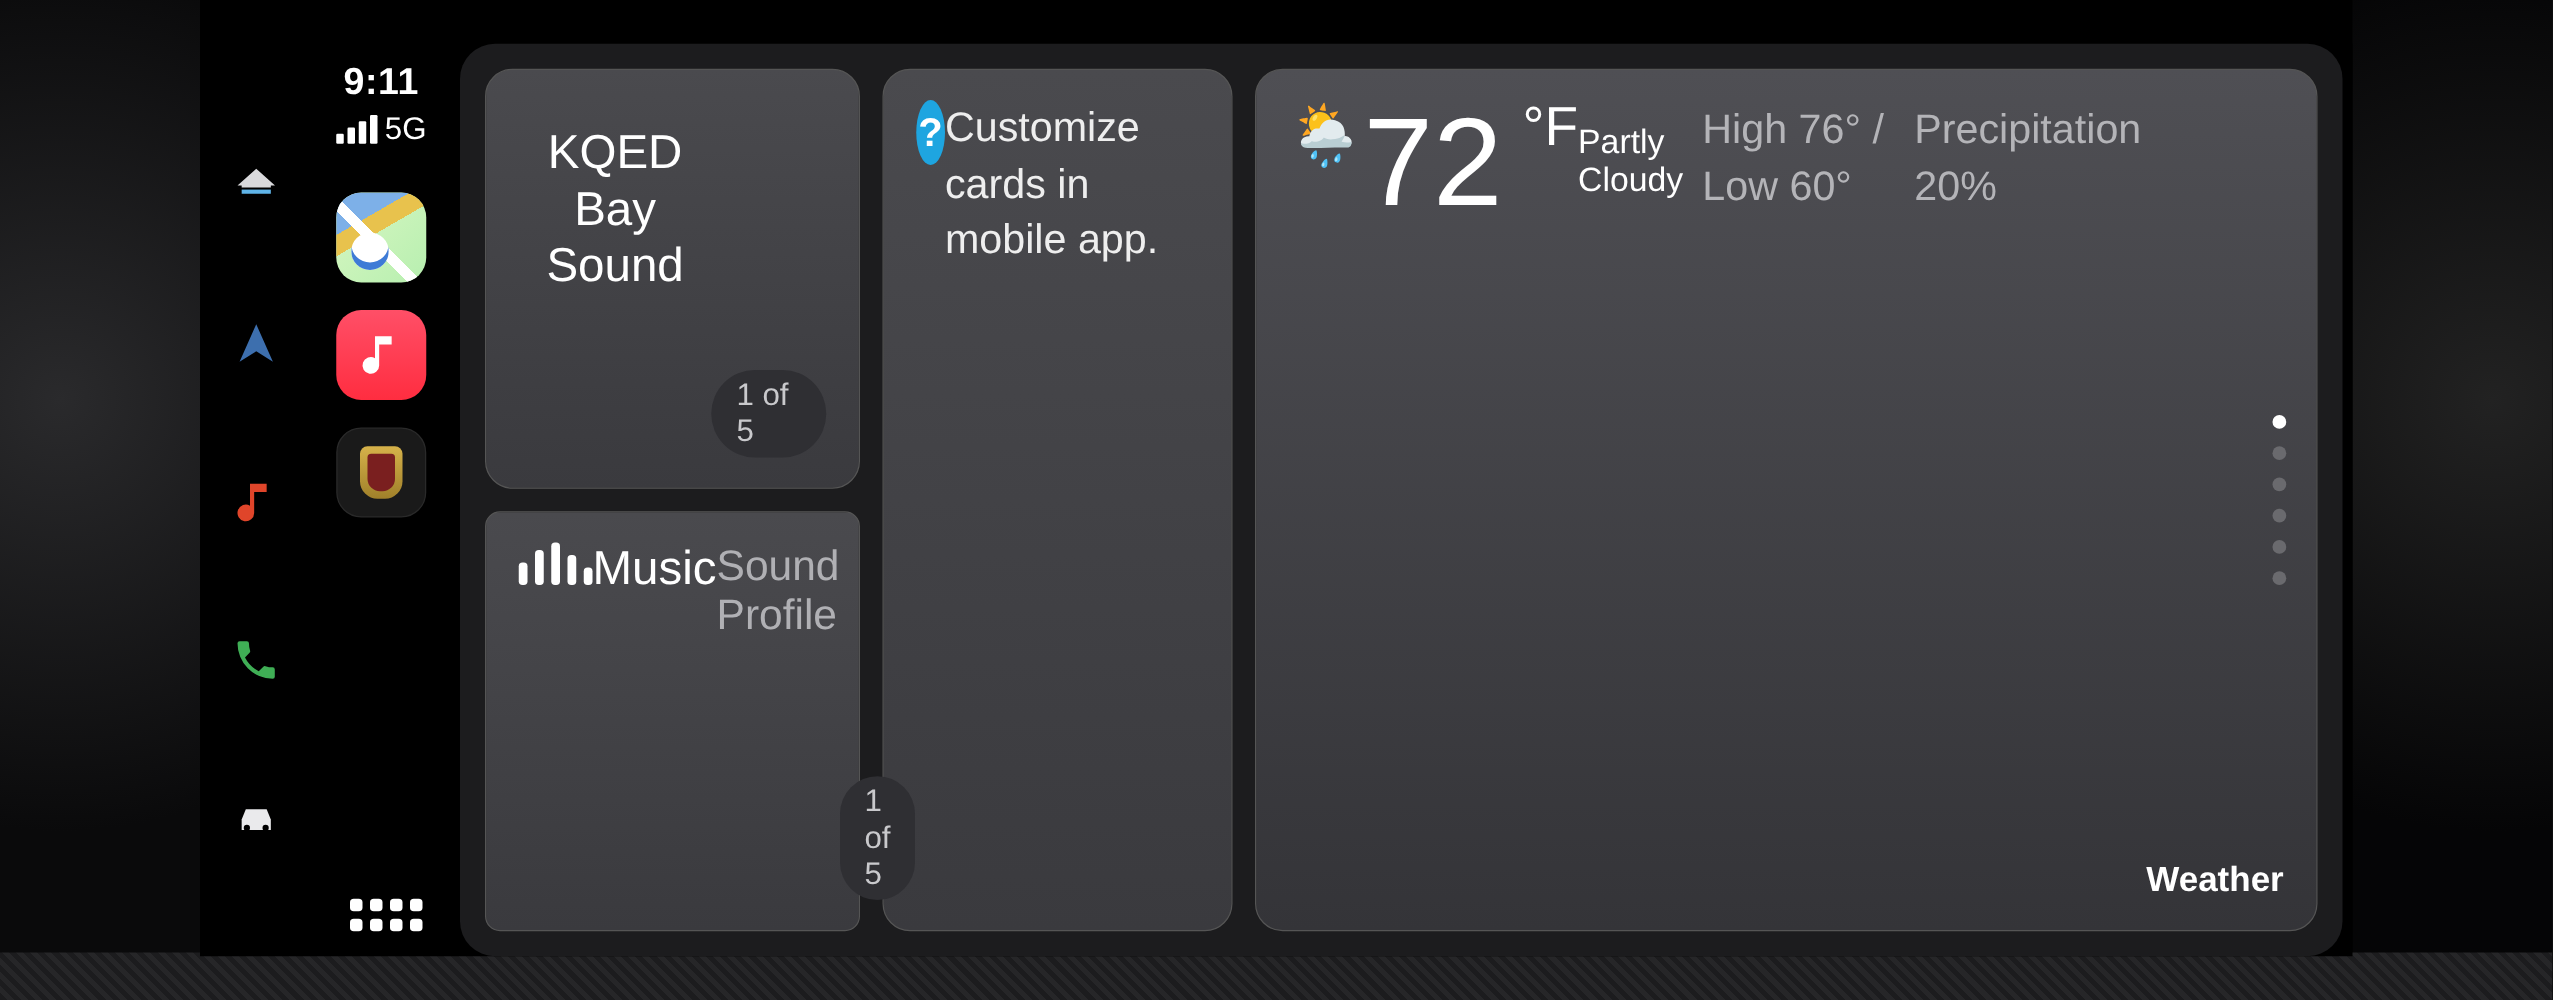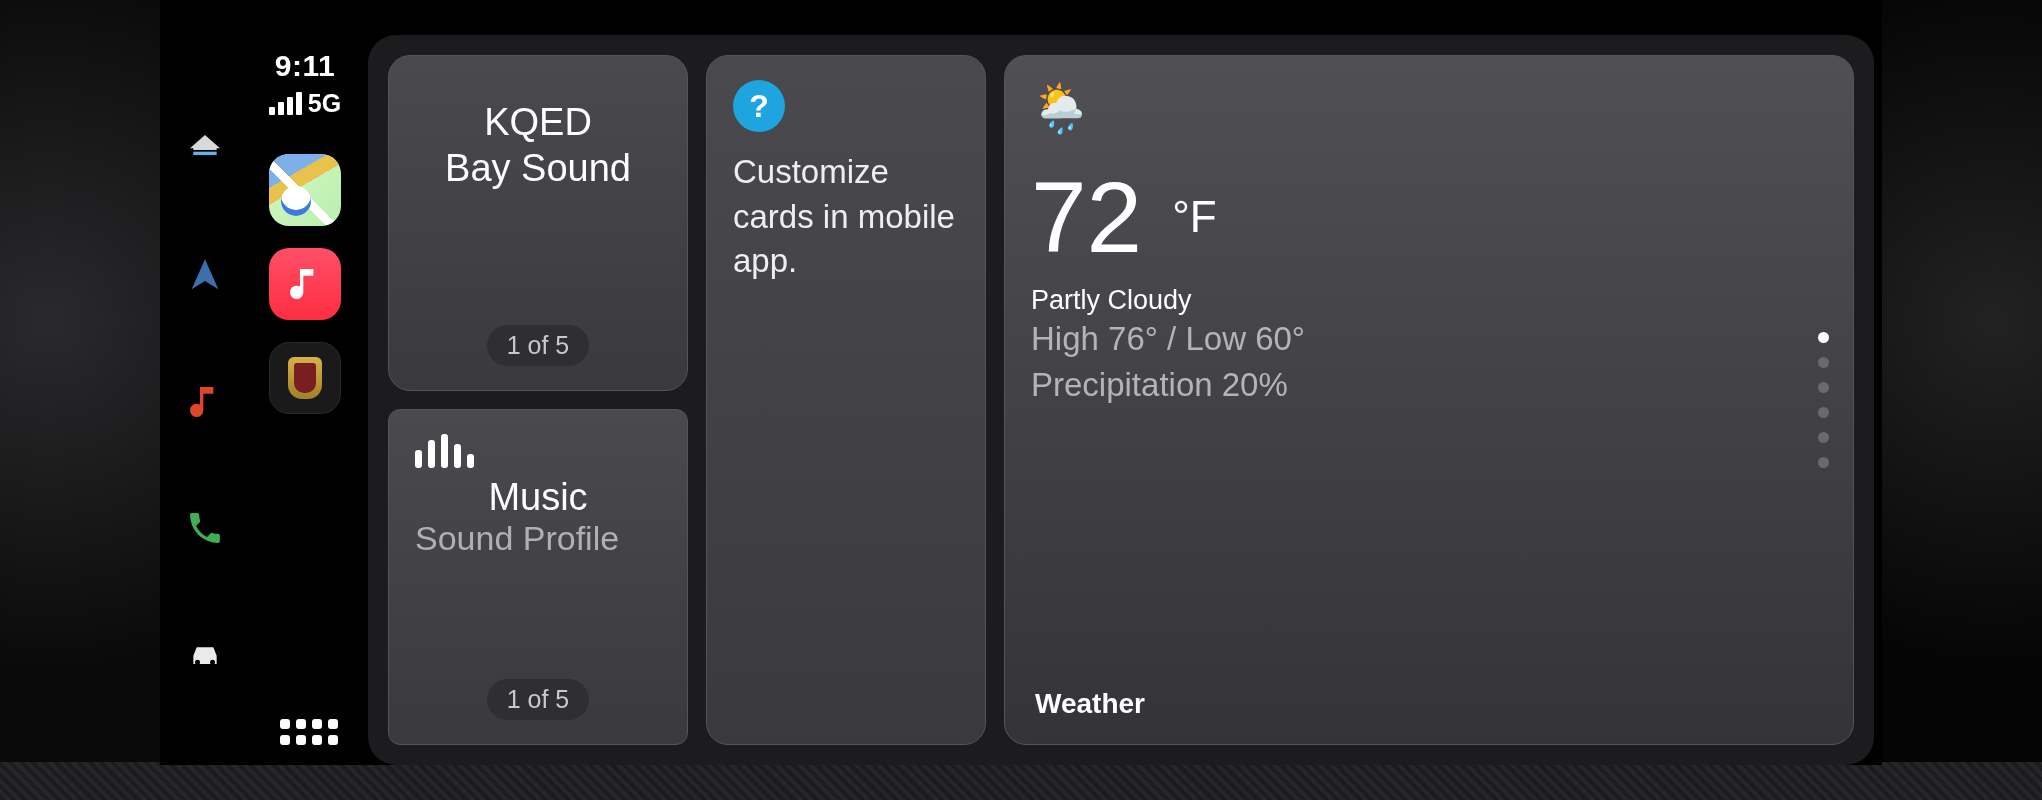--- a/index.html
+++ b/index.html
@@ -36,21 +36,21 @@
 .hw-col .ic { width: 46px; height: 46px; display:flex; align-items:center; justify-content:center; color:#d9d9dc; }
 .hw-col .ic svg { width: 40px; height: 40px; }
 
 
 .dock {
   width: 110px;
   display:flex; flex-direction:column; align-items:center;
   padding: 14px 0 20px;
 }
 .dock .time { font-size: 30px; font-weight:600; letter-spacing:.5px; margin-bottom:6px; }
-.dock .signal-row { font-size: 25px; font-weight:700; display:flex; align-items:center; gap:6px; margin-bottom:36px;}
+.dock .signal-row { font-size: 25px; font-weight:400; display:flex; align-items:center; gap:6px; margin-bottom:36px;}
 .dock .signal-row .bars { display:flex; align-items:flex-end; gap:3px; }
 .dock .signal-row .bars span { width:6px; background:#fff; border-radius:1px; }
 .dock .signal-row .bars span:nth-child(1){height:8px}
 .dock .signal-row .bars span:nth-child(2){height:13px}
 .dock .signal-row .bars span:nth-child(3){height:18px}
 .dock .signal-row .bars span:nth-child(4){height:23px}
 .dock .apps { display:flex; flex-direction:column; gap:22px; }
 .dock .app { width:72px; height:72px; border-radius:20px; }
 .app-maps { background: linear-gradient(135deg,#d9f7c2,#b7efb0); position:relative; overflow:hidden;}
 .app-maps::before{content:"";position:absolute;inset:0;background:
@@ -76,21 +76,21 @@
   grid-template-columns: 300px 280px 1fr;
   grid-template-rows: 1fr 1fr;
   gap:18px;
 }
 .card {
   background: linear-gradient(180deg,#4a4a4e,#3a3a3e);
   border-radius:22px;
   border:1px solid #555;
   padding:24px 26px;
   position:relative;
-  display:flex; flex-direction:column;
+  display:flex; flex-direction:row;
 }
 .card.radio .title{ font-size:38px; font-weight:500; text-align:center; line-height:1.2; margin-top:20px;}
 .pill { align-self:center; background:#2f2f33; color:#c9c9cc; font-size:25px; font-weight:500; padding:6px 20px; border-radius:999px; margin-top:auto;}
 .card.tips { grid-row: span 2; }
 .card.tips .qmark { width:52px;height:52px;border-radius:50%;background:#1ea5e0;color:#fff;display:flex;align-items:center;justify-content:center;font-size:32px;font-weight:700;margin-bottom:18px;}
 .card.tips .tiptext { font-size:33px; line-height:1.35; color:#eee; }
 .card.music { grid-column:1;border-radius:12px; }
 .card.music .eq { display:flex; gap:6px; align-items:flex-end; height:34px; margin-bottom:8px;}
 .card.music .eq span{ width:7px; background:#fff; border-radius:3px; }
 .card.music .eq span:nth-child(1){height:18px}
@@ -98,21 +98,21 @@
 .card.music .eq span:nth-child(3){height:34px}
 .card.music .eq span:nth-child(4){height:24px}
 .card.music .eq span:nth-child(5){height:14px}
 .card.music .mt { font-size:38px; text-align:center;}
 .card.music .ms { font-size:34px; color:#b0b0b4;}
 .card.weather {
   grid-column:3; grid-row:1 / span 2;
   background: linear-gradient(180deg,#4f4f54,#343438);
 }
 .card.weather .wicon { font-size:48px; margin-bottom:30px;}
-.card.weather .temp { font-size:100px; font-weight:500; display:flex; align-items:center; gap:30px; line-height:1;}
+.card.weather .temp { font-size:100px; font-weight:500; display:flex; align-items:flex-start; gap:16px; line-height:1;}
 .card.weather .temp .unit { font-size:44px; font-weight:400;}
 .card.weather .cond { font-size:27px; margin-top:18px;}
 .card.weather .hl, .card.weather .precip { font-size:33px; color:#b4b4b8; line-height:1.4;}
 .card.weather .attr { margin-top:auto; font-size:28px; font-weight:700; display:flex; align-items:center; gap:4px;}
 .card.weather .dots { position:absolute; right:24px; top:50%; transform:translateY(-50%); display:flex; flex-direction:column; gap:14px;}
 .card.weather .dots span{ width:11px;height:11px;border-radius:50%;background:#6a6a6e;}
 .card.weather .dots span.active{ background:#fff; }
 
 
 .right-col {

